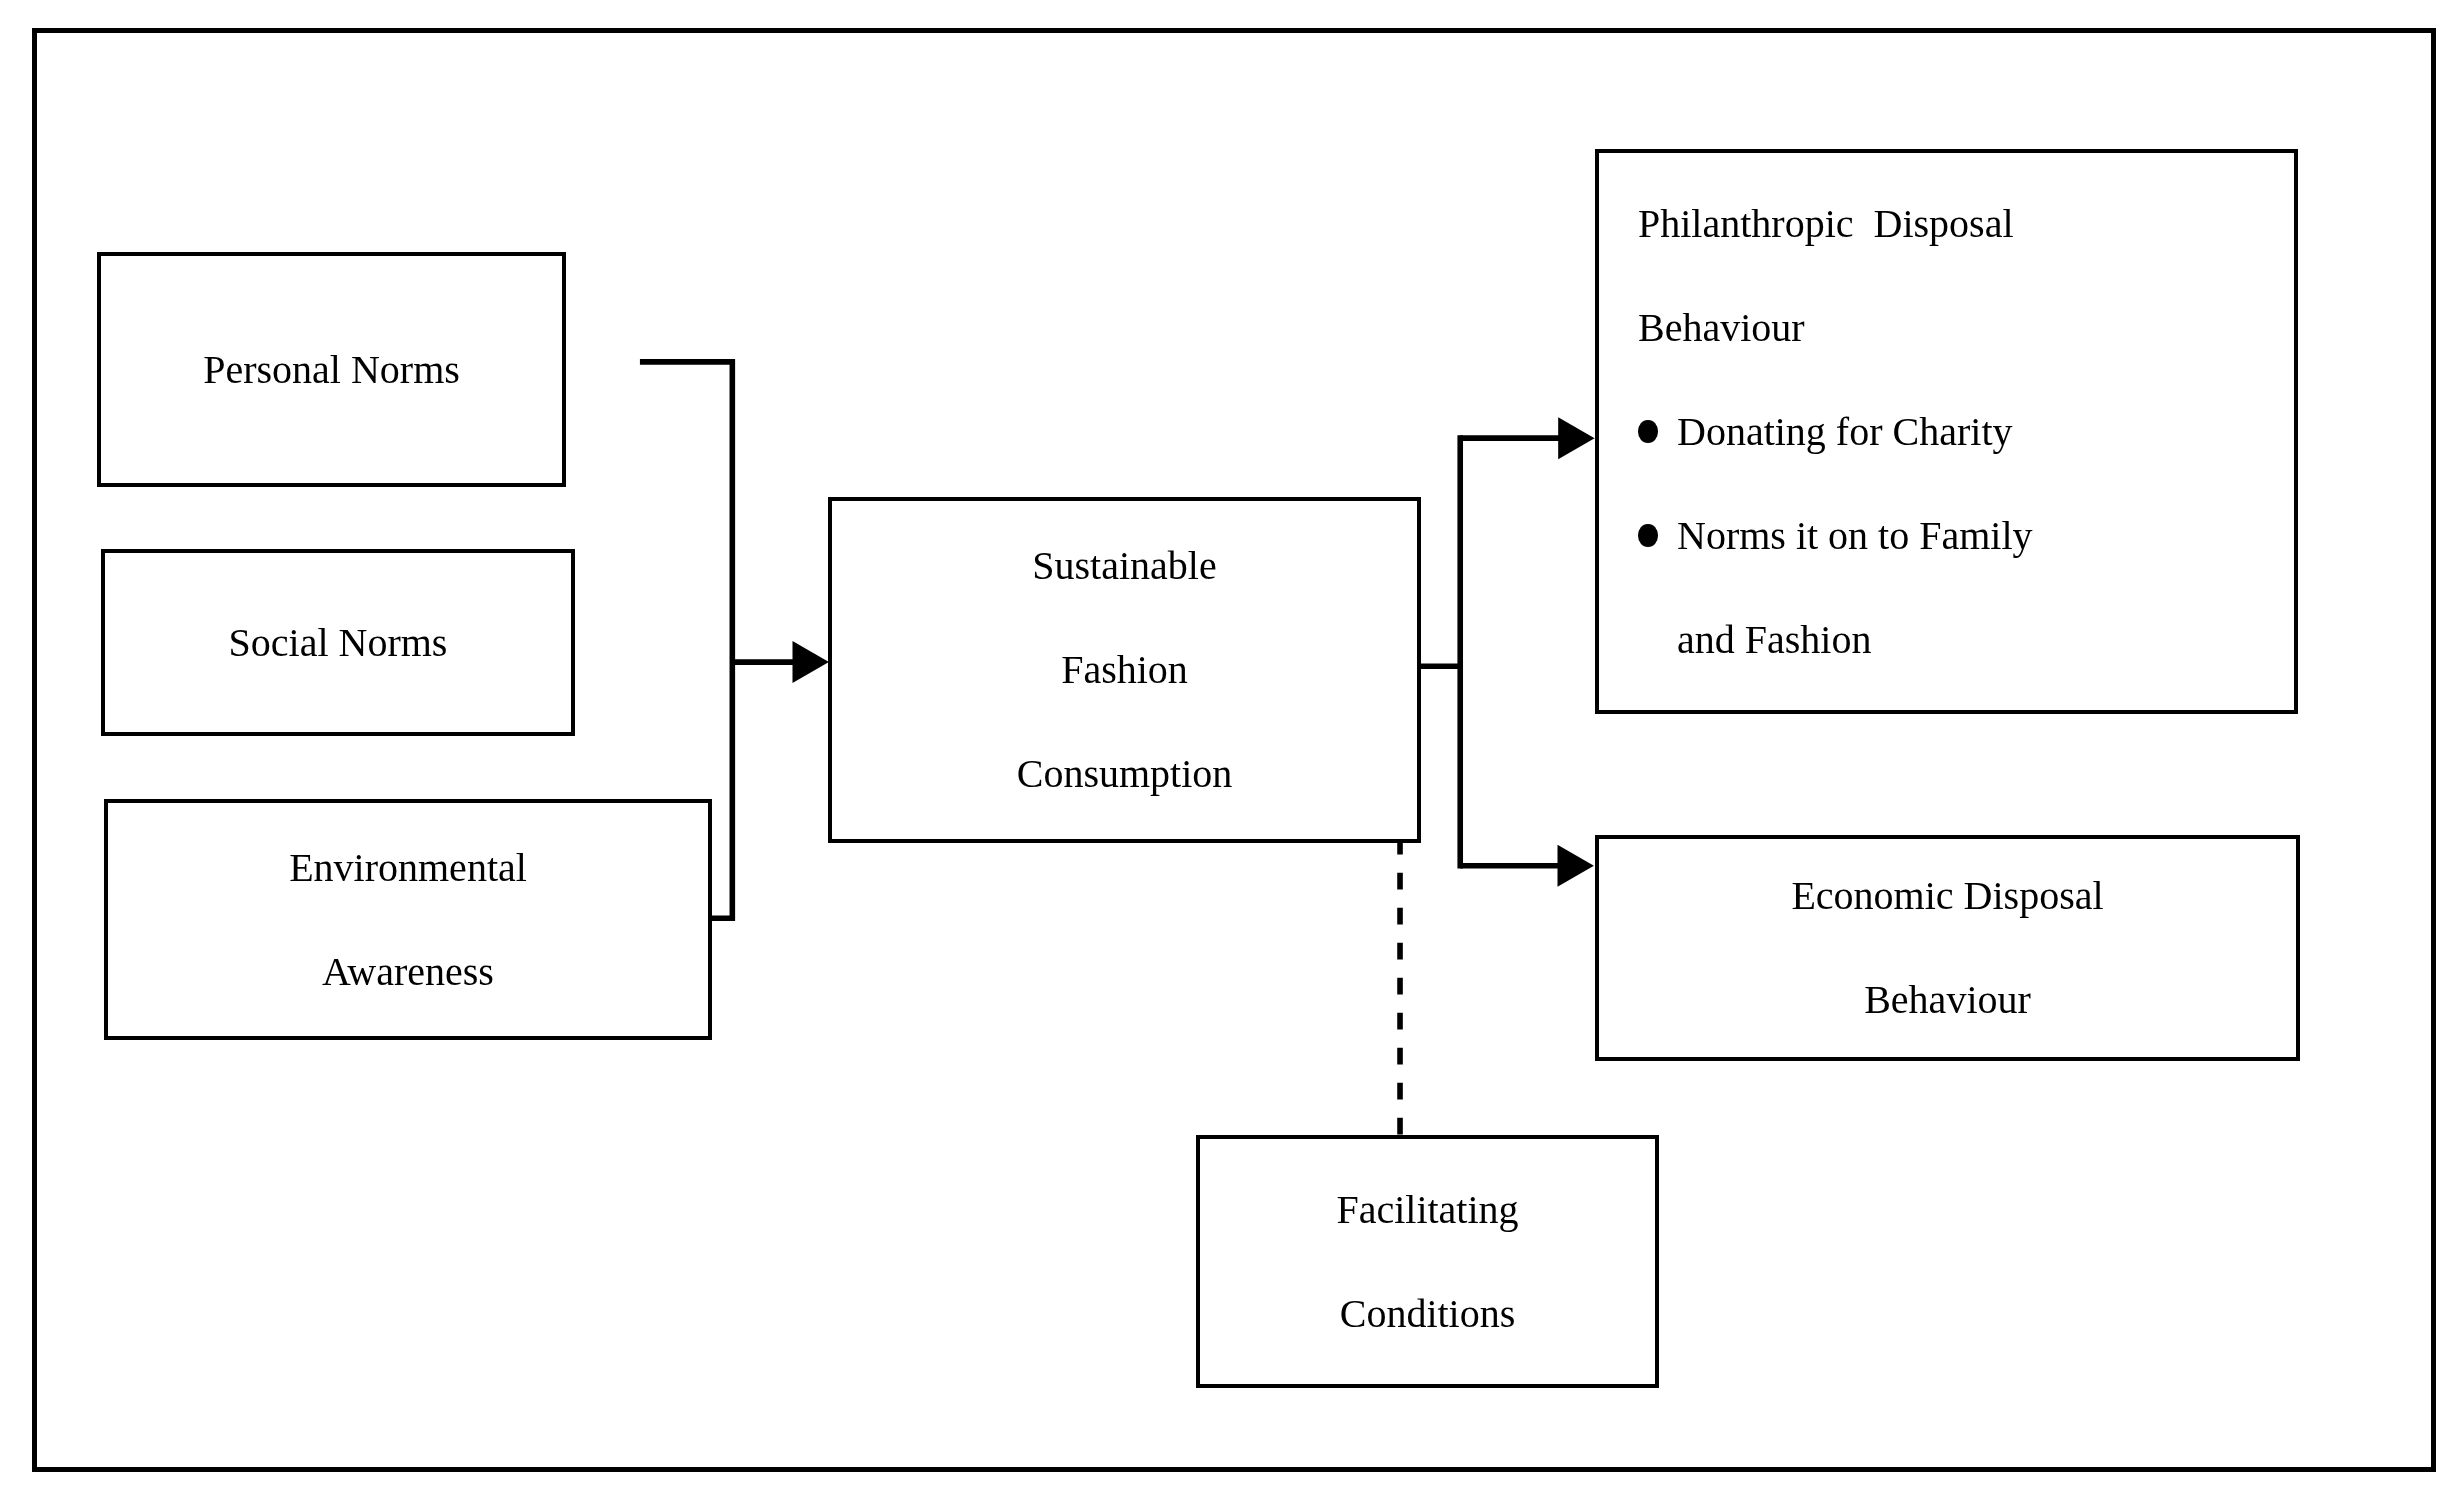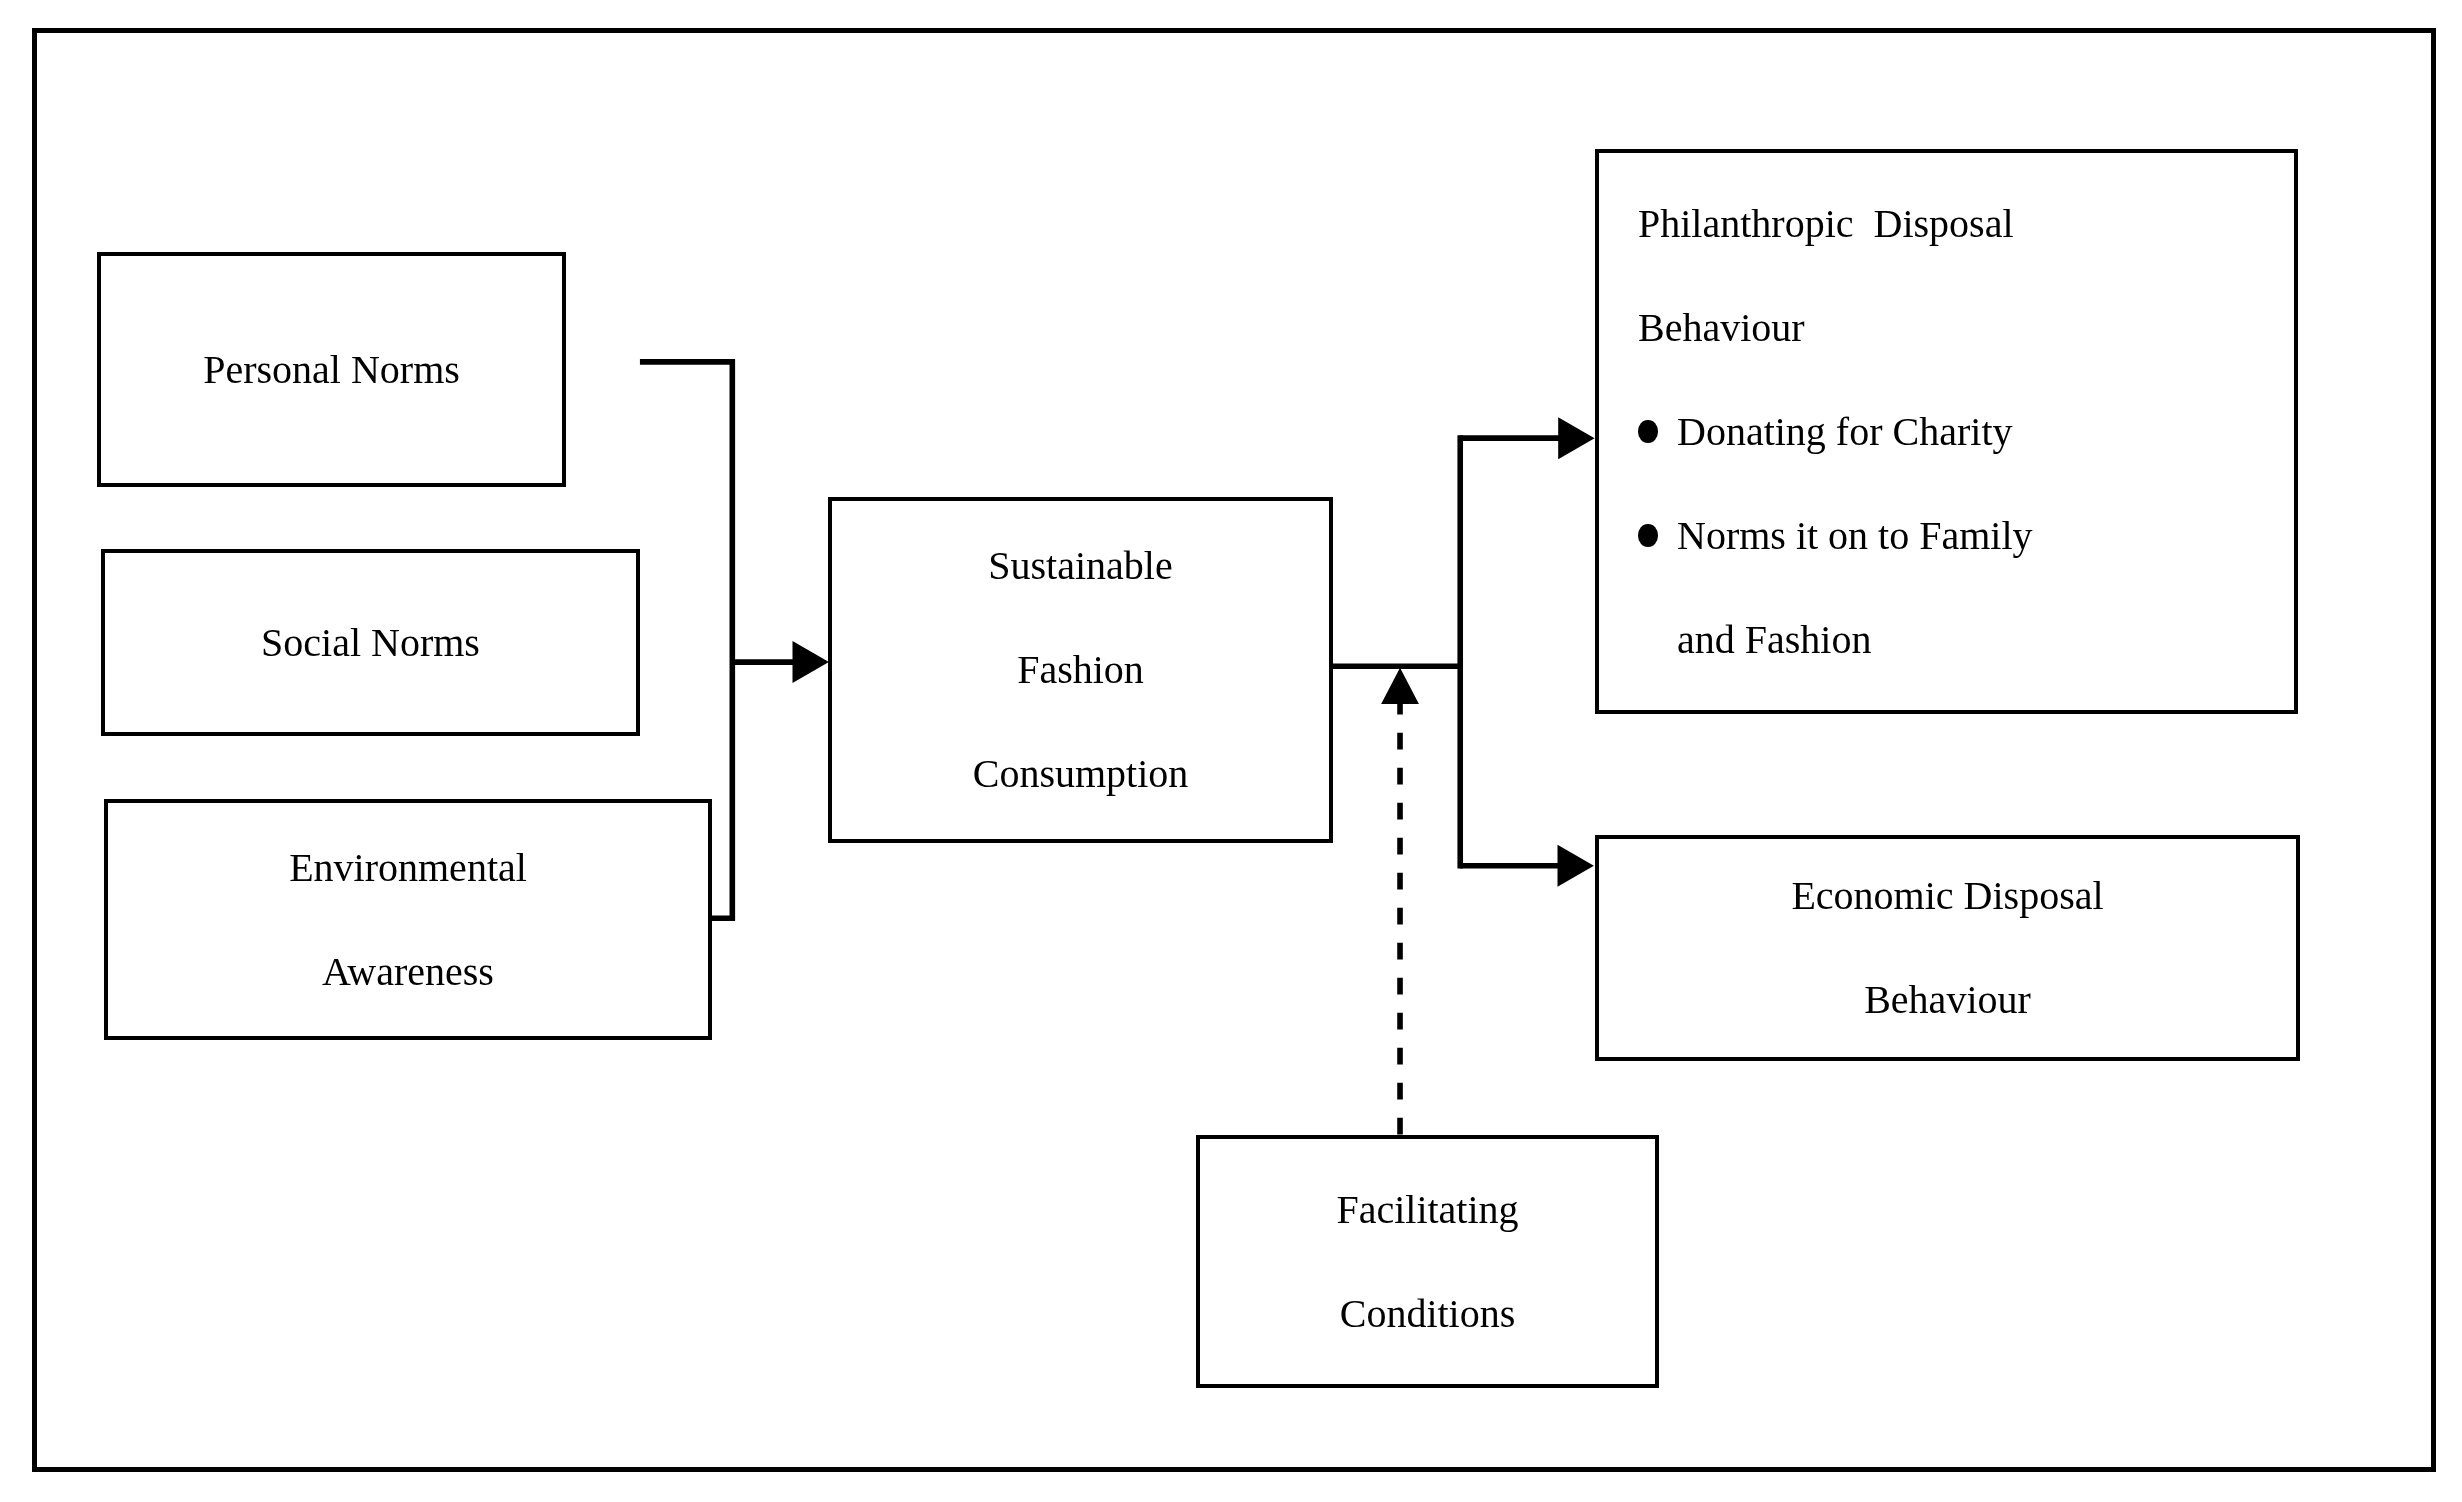--- a/index.html
+++ b/index.html
@@ -136,34 +136,34 @@
       <polygon points="1973,1006 2027,1006 2000,954"></polygon>
     </g>
   </svg>
 
   <div class="box" style="left:97px; top:252px; width:469px; height:235px;">
     <div class="box-text">
       <div class="line">Personal Norms</div>
     </div>
   </div>
 
-  <div class="box" style="left:101px; top:549px; width:539px; height:187px;">
+  <div class="box" style="left:101px; top:549px; width:474px; height:187px;">
     <div class="box-text">
       <div class="line">Social Norms</div>
     </div>
   </div>
 
   <div class="box" style="left:104px; top:799px; width:608px; height:241px;">
     <div class="box-text">
       <div class="line">Environmental</div>
       <div class="line">Awareness</div>
     </div>
   </div>
 
-  <div class="box" style="left:828px; top:497px; width:505px; height:346px;">
+  <div class="box" style="left:828px; top:497px; width:593px; height:346px;">
     <div class="box-text">
       <div class="line">Sustainable</div>
       <div class="line">Fashion</div>
       <div class="line">Consumption</div>
     </div>
   </div>
 
   <div class="box" style="left:1595px; top:149px; width:703px; height:565px;">
     <div class="box-text left">
       <div class="line">Philanthropic  Disposal</div>

